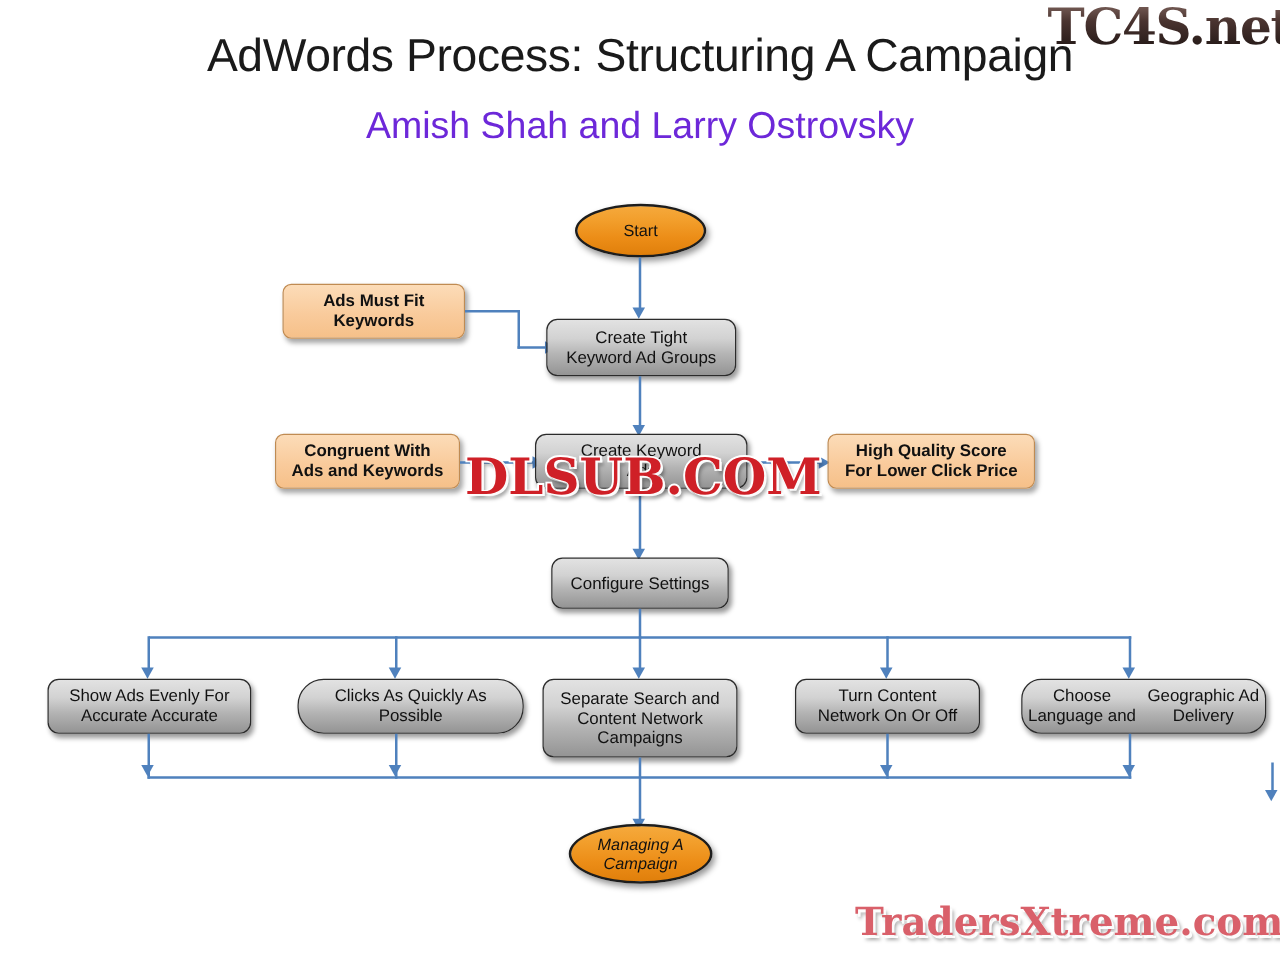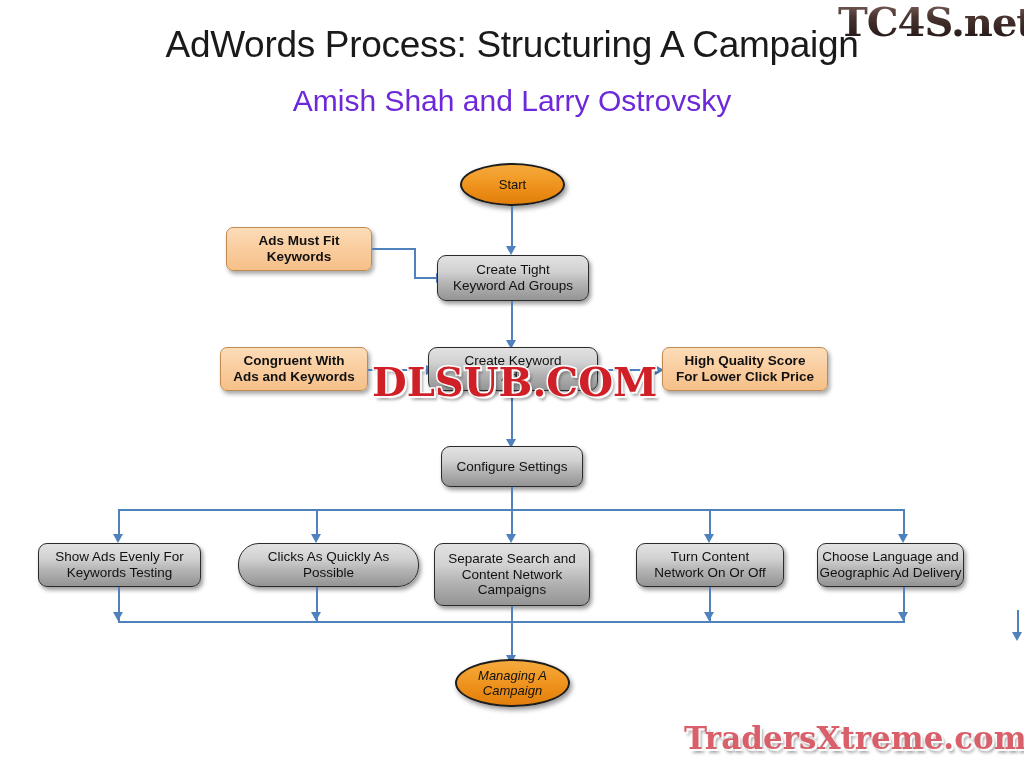--- a/index.html
+++ b/index.html
@@ -228,40 +228,40 @@
   <div class="arrow-down" style="left:506px; top:534px;"></div>
 
   <div class="conn vline" style="left:709px; top:509px; width:2px; height:27px;"></div>
   <div class="arrow-down" style="left:704px; top:534px;"></div>
 
   <div class="conn vline" style="left:903px; top:509px; width:2px; height:27px;"></div>
   <div class="arrow-down" style="left:898px; top:534px;"></div>
 
   <div class="node process" style="left:38px; top:543px; width:163px; height:44px; flex-direction:column;">
     <span>Show Ads Evenly For</span>
-    <span>Keywords Testing</span>
+    <span>Accurate Accurate</span>
   </div>
 
   <div class="node process" style="left:238px; top:543px; width:181px; height:44px; flex-direction:column;border-radius:21px;">
     <span>Clicks As Quickly As</span>
     <span>Possible</span>
   </div>
 
   <div class="node process" style="left:434px; top:543px; width:156px; height:63px; flex-direction:column;">
     <span>Separate Search and</span>
     <span>Content Network</span>
     <span>Campaigns</span>
   </div>
 
   <div class="node process" style="left:636px; top:543px; width:148px; height:44px; flex-direction:column;">
     <span>Turn Content</span>
     <span>Network On Or Off</span>
   </div>
 
-  <div class="node process" style="left:817px; top:543px; width:147px; height:44px; flex-direction:column;">
+  <div class="node process" style="left:817px; top:543px; width:196px; height:44px; flex-direction:row;border-radius:16px;">
     <span>Choose Language and</span>
     <span>Geographic Ad Delivery</span>
   </div>
 
   <div class="conn vline" style="left:118px; top:587px; width:2px; height:36px;"></div>
   <div class="arrow-down" style="left:113px; top:612px;"></div>
 
   <div class="conn vline" style="left:316px; top:587px; width:2px; height:36px;"></div>
   <div class="arrow-down" style="left:311px; top:612px;"></div>
 

